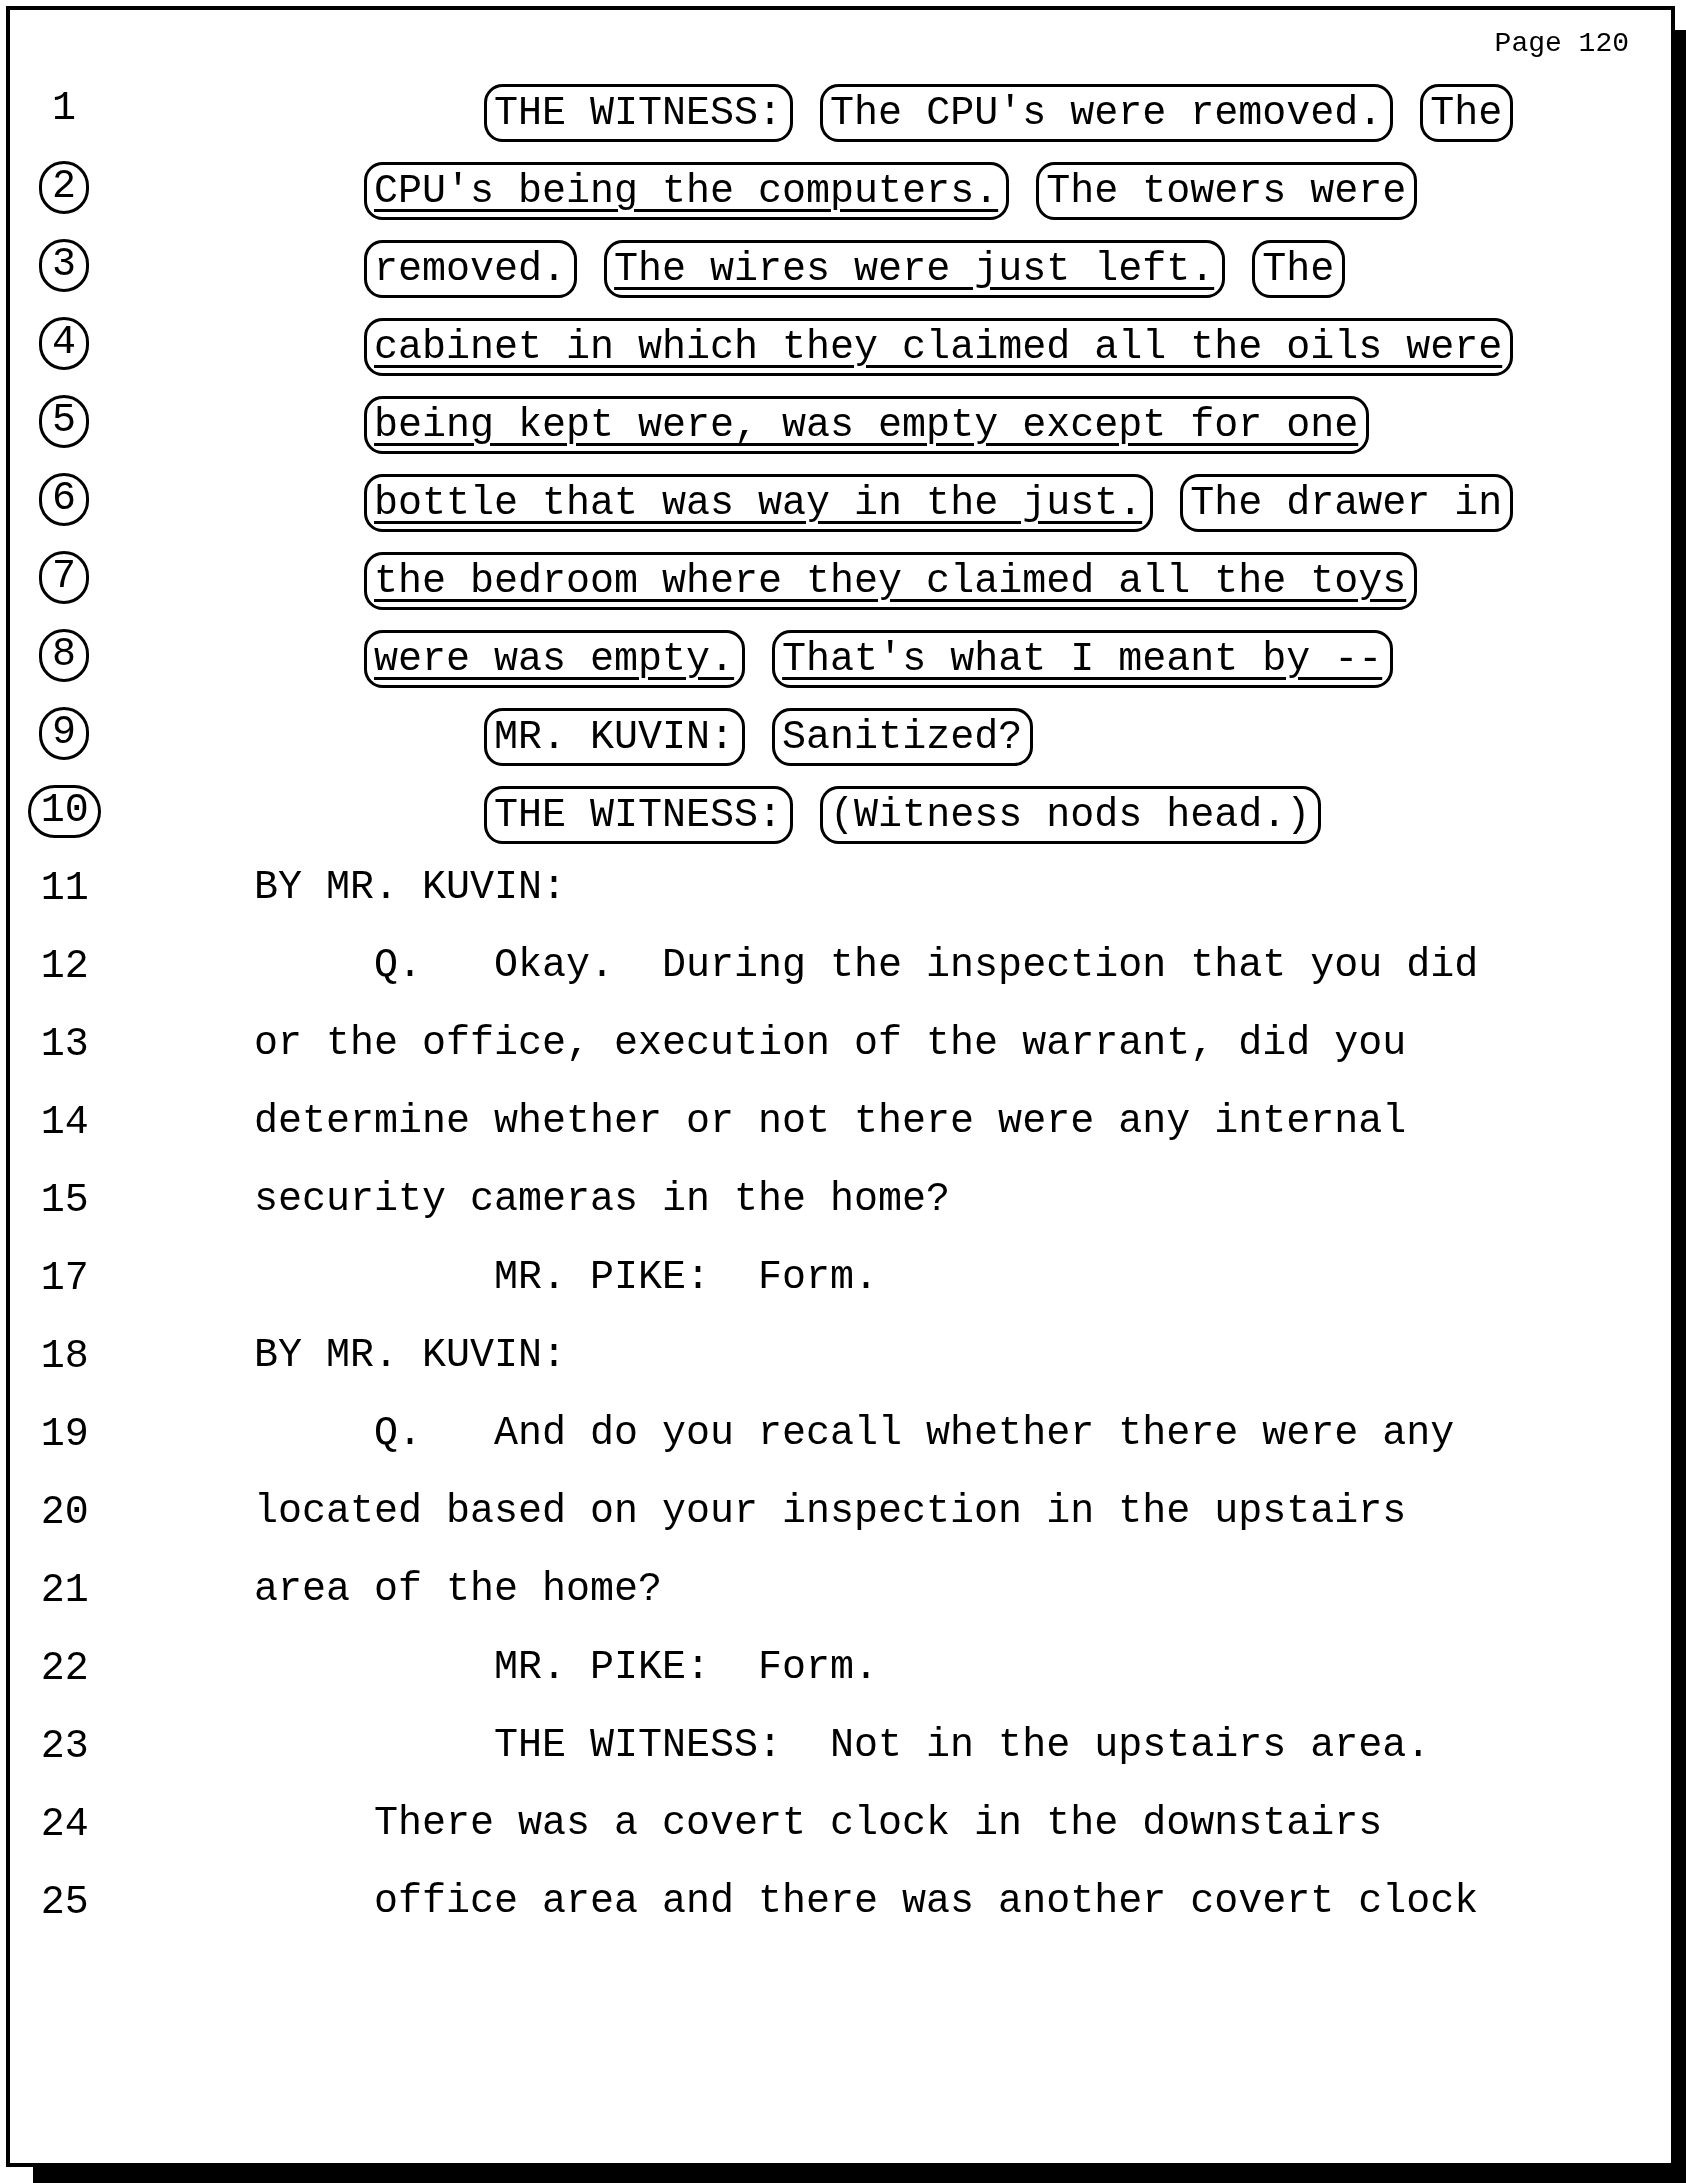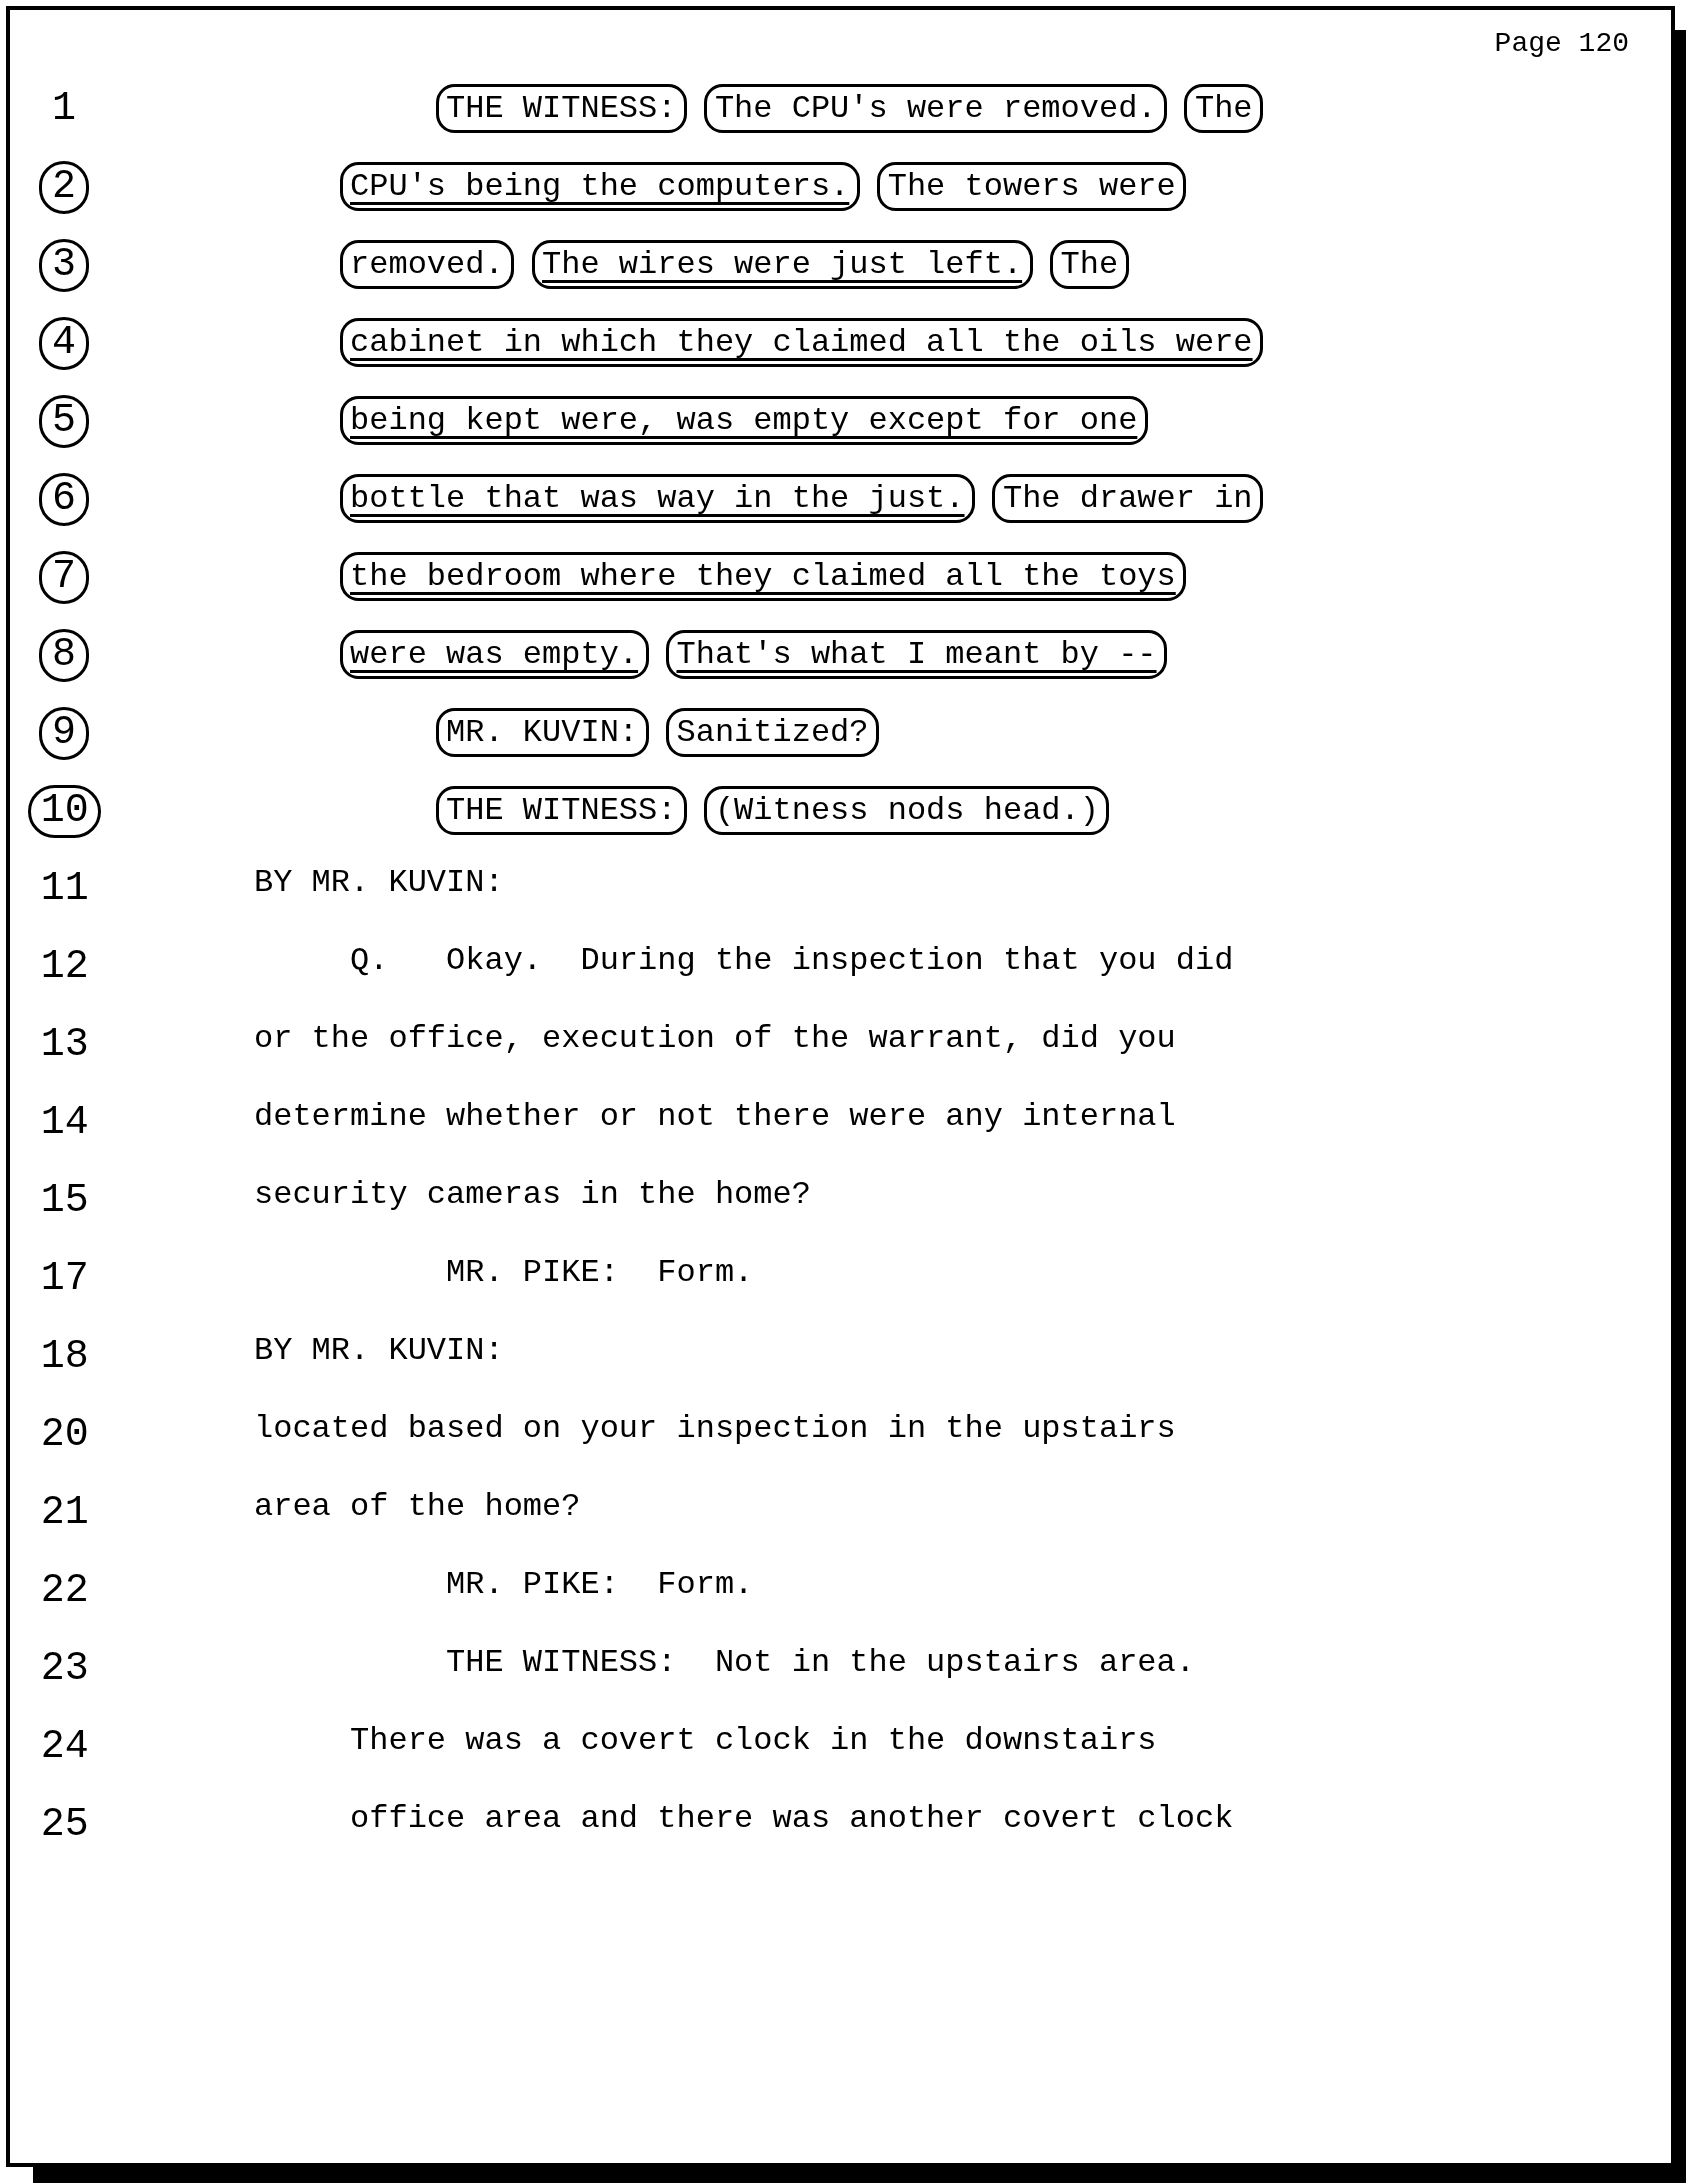--- a/index.html
+++ b/index.html
@@ -6,21 +6,21 @@
   body{position:relative;width:1687px;height:2183px;overflow:hidden;
        font-family:"Liberation Mono","DejaVu Sans Mono",monospace;color:#000;}
   .frame{position:absolute;left:6px;top:6px;right:12px;bottom:16.4px;
          border:4.5px solid #000;box-shadow:27px 24px 0 #000;background:transparent;}
   .pageno{position:absolute;top:28px;right:58px;font-size:28px;letter-spacing:0;}
   .lines{position:absolute;left:0;top:72px;width:100%;}
   .line{position:relative;height:78px;}
   .num{position:absolute;left:28px;width:72px;text-align:center;top:10.5px;font-size:40px;}
   .nbub{display:inline-block;padding:0px 9.7px 1.5px;border:3px solid transparent;border-radius:33px;line-height:1.15;}
   .nbub.circ{border-color:#000;}
-  .txt{position:absolute;left:254px;top:12px;font-size:32px;white-space:pre;line-height:1.2;}
+  .txt{position:absolute;left:254px;top:12px;font-size:40px;white-space:pre;line-height:1.2;}
   .bx{display:inline-block;border:3px solid #000;border-radius:18.7px;
       padding:3.7px 7.5px 2.2px;margin:0 -10.5px;line-height:1.15;}
   .bx.u{text-decoration:underline;text-decoration-thickness:3px;text-underline-offset:6.7px;}
 </style>
 </head>
 <body>
 
 <div class="frame"></div>
 
 <div class="pageno">Page 120</div>
@@ -88,20 +88,24 @@
     </div>
     <div class="line">
       <span class="num"><span class="nbub">17</span></span>
       <span class="txt"><span>          MR. PIKE:  Form.</span></span>
     </div>
     <div class="line">
       <span class="num"><span class="nbub">18</span></span>
       <span class="txt"><span>BY MR. KUVIN:</span></span>
     </div>
     <div class="line">
+      <span class="num"><span class="nbub">19</span></span>
+      <span class="txt"><span>     Q.   And do you recall whether there were any</span></span>
+    </div>
+    <div class="line">
       <span class="num"><span class="nbub">20</span></span>
       <span class="txt"><span>located based on your inspection in the upstairs</span></span>
     </div>
     <div class="line">
       <span class="num"><span class="nbub">21</span></span>
       <span class="txt"><span>area of the home?</span></span>
     </div>
     <div class="line">
       <span class="num"><span class="nbub">22</span></span>
       <span class="txt"><span>          MR. PIKE:  Form.</span></span>

